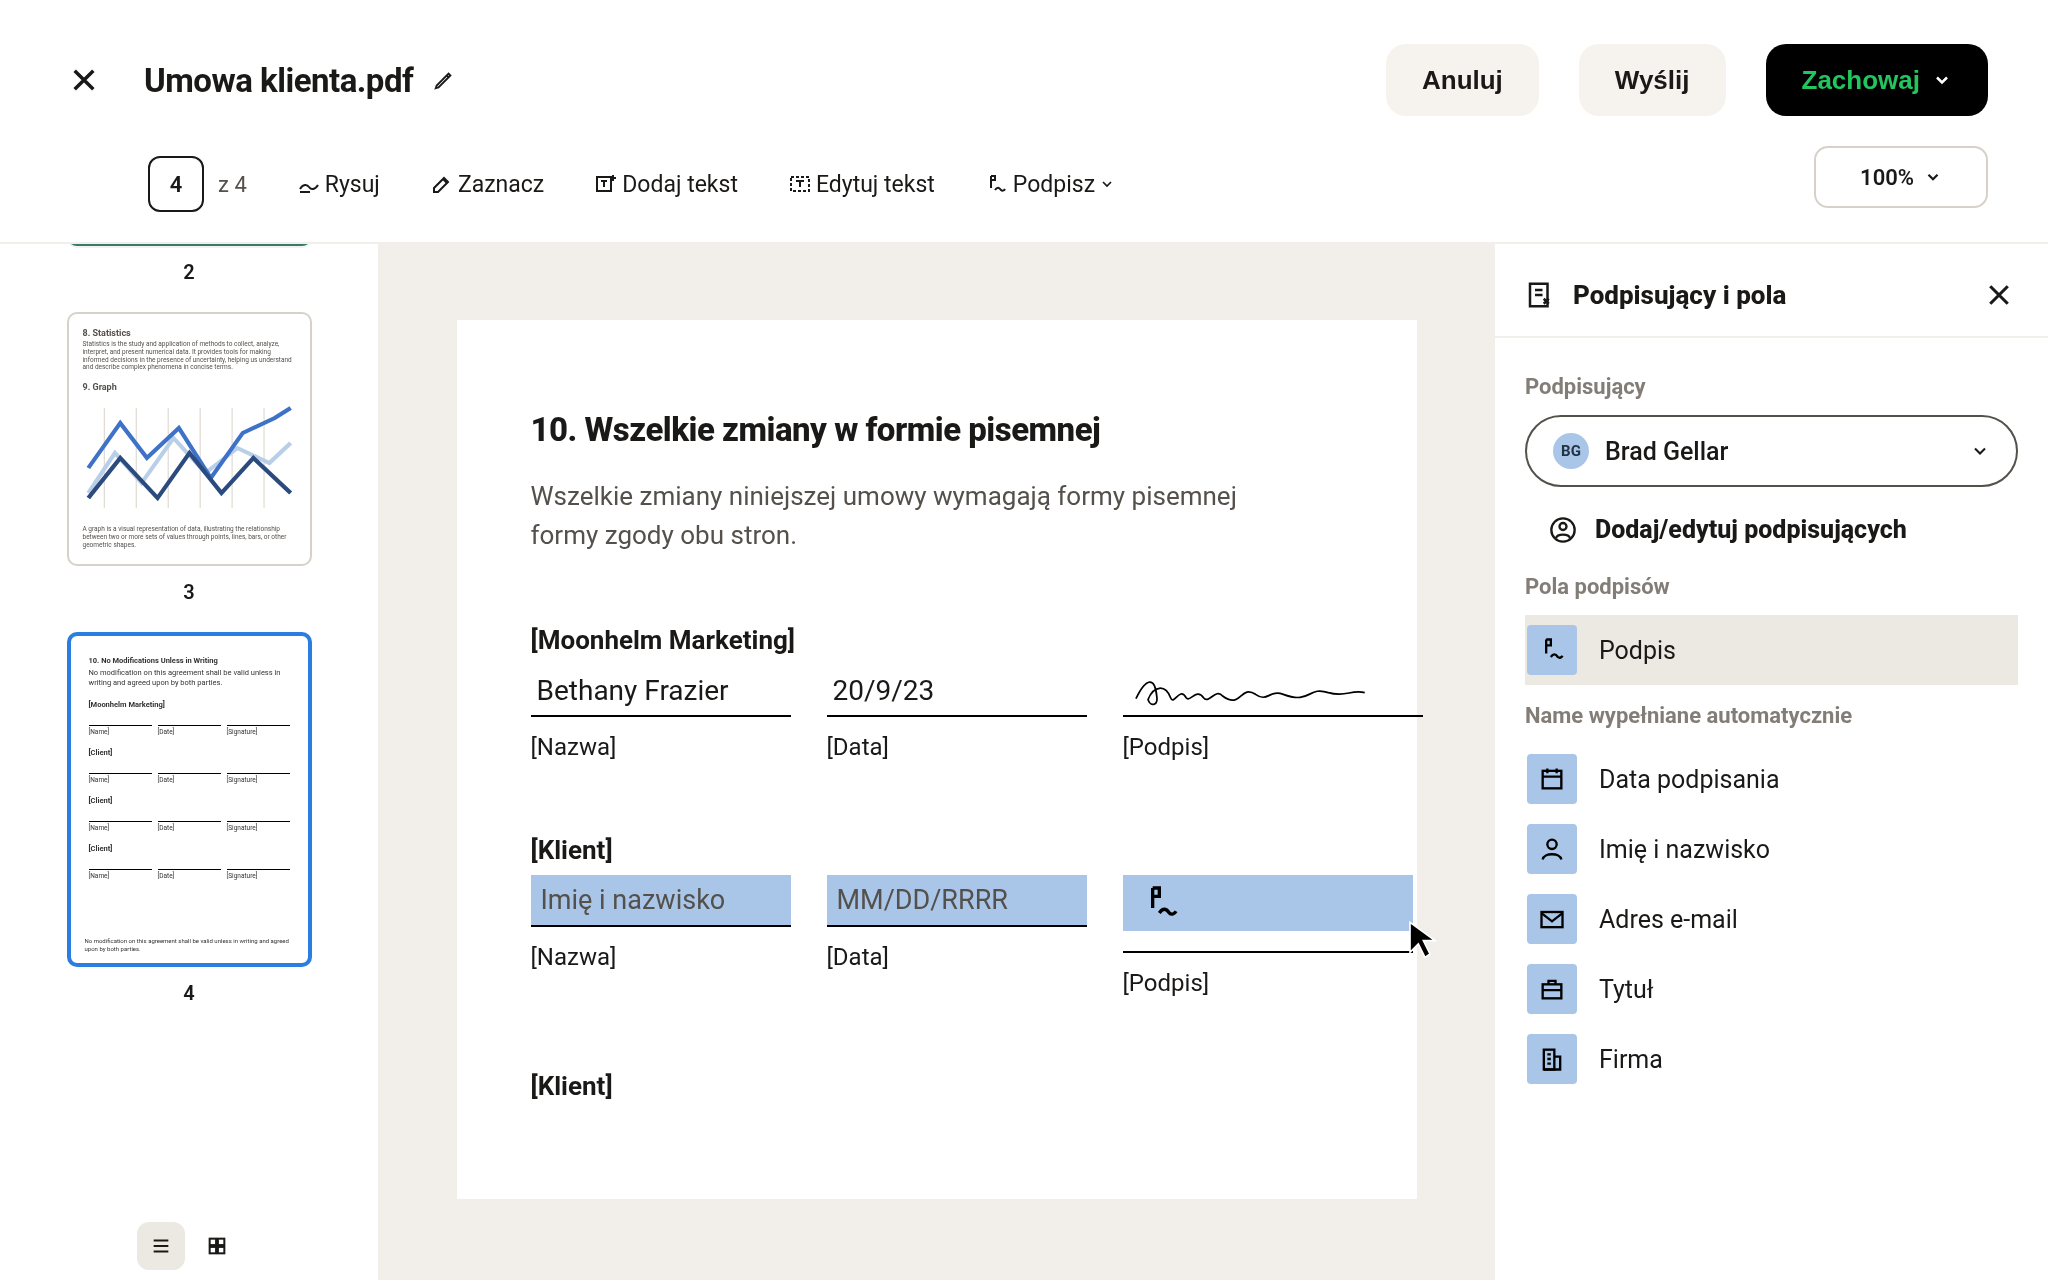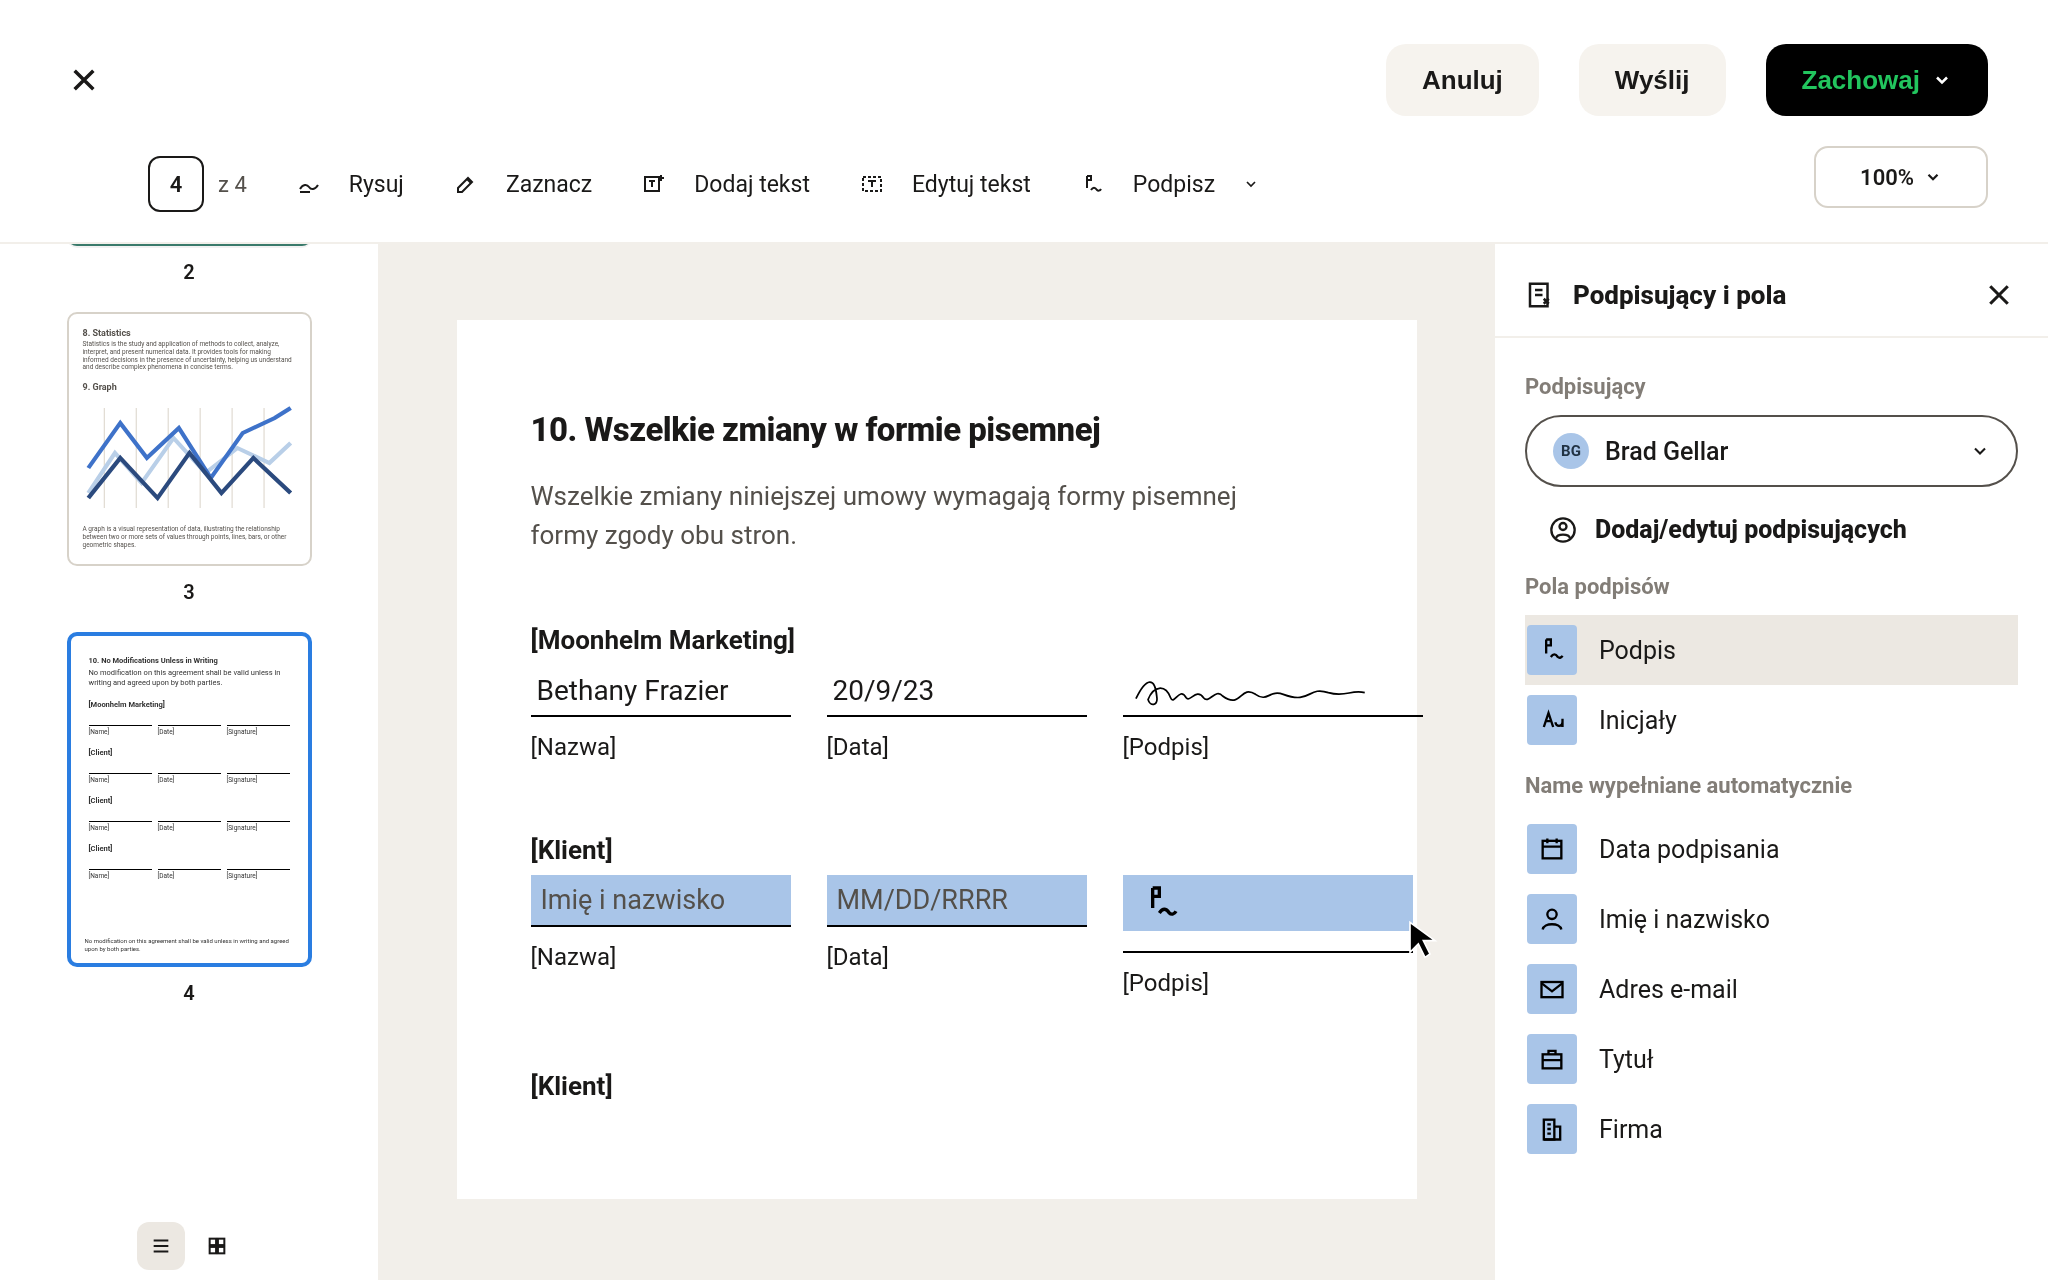--- a/index.html
+++ b/index.html
@@ -50,21 +50,21 @@
     padding: 10px 60px 30px 148px;
     border-bottom:2px solid var(--bg2);
     position:relative;
   }
   .page-box {
     width:56px; height:56px; border:2px solid var(--text); border-radius:12px;
     display:flex; align-items:center; justify-content:center; font-size:22px; font-weight:600;
   }
   .page-of { font-size:22px; color:var(--text2); }
   .page-control { display:flex; align-items:center; gap:14px; }
-  .tool { display:flex; align-items:center; gap:28px; font-size:23px; color:var(--text); cursor:pointer; }
+  .tool { display:flex; align-items:center; gap:4px; font-size:23px; color:var(--text); cursor:pointer; }
   .tool svg { width:24px; height:24px; }
   .zoom {
     position:absolute; right:60px; top:0;
     height:62px; padding:0 44px; border:2px solid var(--border); border-radius:14px;
     display:flex; align-items:center; gap:10px; font-size:22px; font-weight:600;
   }
   .zoom svg { width:18px; height:18px; stroke:var(--text); stroke-width:3; }
 
   
   .main {
@@ -180,20 +180,27 @@
   .mini4 .mcell .mc { font-size:6.5px; margin-top:2px; }
 </style>
 </head>
 <body>
 
 <div class="header">
   <div class="close-x">
     <svg viewBox="0 0 24 24" fill="none">
         <path d="M4 4 L20 20 M20 4 L4 20"></path>
       </svg>
+  </div>
+  <div class="title-wrap">
+    <div class="title">Umowa klienta.pdf</div>
+    <svg class="pencil" viewBox="0 0 24 24" fill="none" stroke="#1a1918" stroke-width="2">
+      <path d="M3 21 L6 20 L19 7 L17 5 L4 18 Z"></path>
+        <path d="M15 7 L17 9"></path>
+    </svg>
   </div>
   <div class="header-spacer"></div>
   <button class="btn ghost">
       <span>Anuluj</span>
     </button>
   <button class="btn ghost">
       <span>Wyślij</span>
     </button>
   <button class="btn primary">
     <span>Zachowaj</span>
@@ -473,29 +480,20 @@
         <div class="field-item active">
           <div class="swatch">
               <svg viewBox="0 0 24 24" fill="none" stroke="#000" stroke-width="2">
                 <path d="M7 3 V15 M7 3 H11 L11 8 H7"></path>
                 <path d="M11 18 C13 15 15 15 17 18 C18 19 20 19 21 17"></path>
               </svg>
             </div>
           <div class="fname">Podpis</div>
         </div>
 
-        <div class="field-item">
-          <div class="swatch">
-              <svg viewBox="0 0 24 24" fill="none" stroke="#000" stroke-width="2">
-                <path d="M5 18 L9 6 L13 18 M6.5 13 H11.5"></path>
-                <path d="M15 14 A3 3 0 1 0 21 14 V18 M21 11 V18"></path>
-              </svg>
-            </div>
-          <div class="fname">Inicjały</div>
-        </div>
       </div>
 
       <div class="side-section">
         <div class="side-label">Name wypełniane automatycznie</div>
 
         <div class="field-item">
           <div class="swatch">
               <svg viewBox="0 0 24 24" fill="none" stroke="#000" stroke-width="2">
                 <rect x="4" y="5" width="16" height="15"></rect>
                 <path d="M4 10 H20 M8 3 V7 M16 3 V7"></path>

